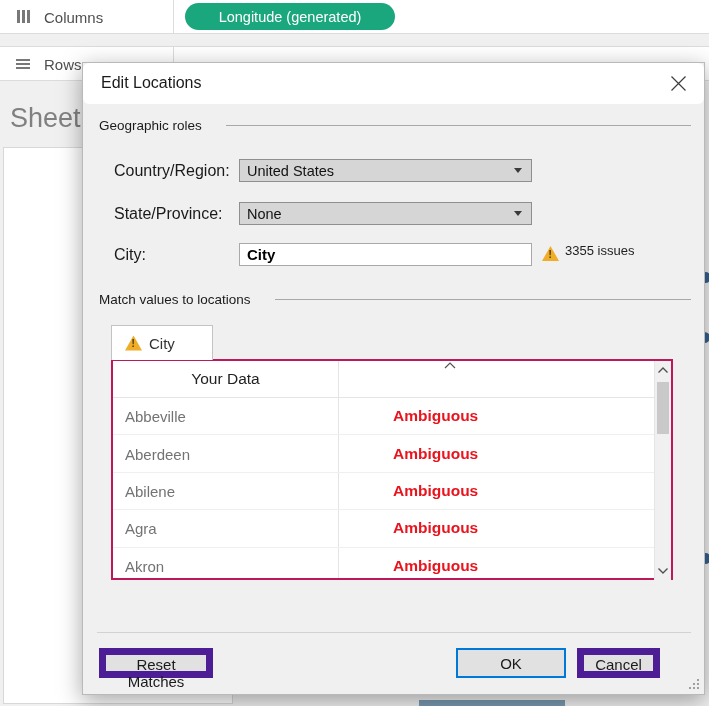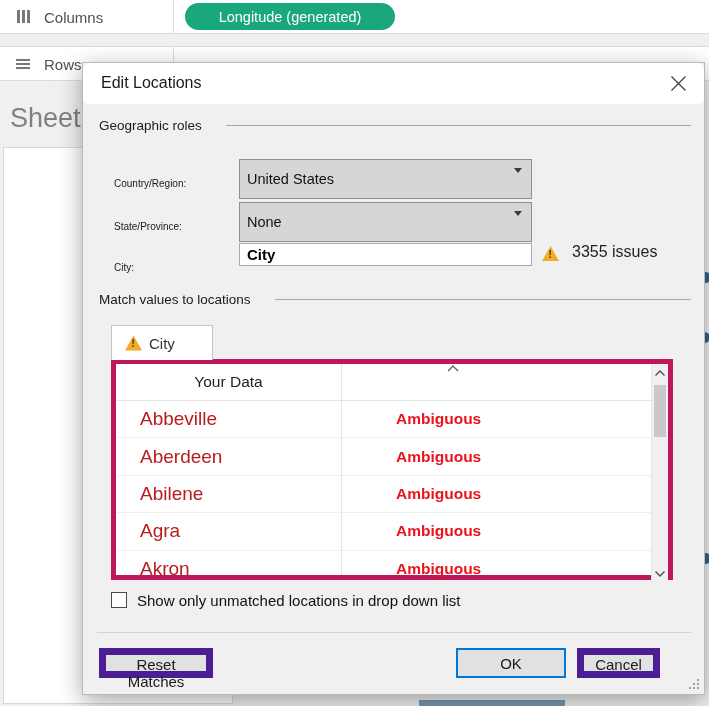--- a/index.html
+++ b/index.html
@@ -34,56 +34,56 @@
   .titlebar{position:absolute;left:0;top:0;right:0;height:41px;background:#fff;border-radius:6px;}
   .dlg-title{position:absolute;left:18px;top:11px;font-size:16px;color:#1a1a1a;}
   .close-btn{position:absolute;left:582px;top:9px;width:26px;height:24px;background:none;border:none;padding:3px;cursor:pointer;}
 
   .group-hdr{position:absolute;left:16px;right:13px;display:flex;align-items:center;gap:24px;}
   .group-hdr .ghl{font-size:13.5px;color:#1a1a1a;white-space:nowrap;}
   .group-hdr .hline{flex:1;height:1px;background:#a8a8a8;}
   .g1{top:55px;}
   .g2{top:229px;}
 
-  .fld-label{position:absolute;left:31px;font-size:10px;color:#1a1a1a;margin-top:16px;}
+  .fld-label{position:absolute;left:31px;font-size:16px;color:#1a1a1a;}
   .lbl-country{top:99px;}
   .lbl-state{top:142px;}
   .lbl-city{top:183px;}
-  .combo{position:absolute;left:156px;width:293px;height:40px;background:#d6d6d6;border:1px solid #8f8f8f;
+  .combo{position:absolute;left:156px;width:293px;height:23px;background:#d6d6d6;border:1px solid #8f8f8f;
          box-sizing:border-box;font-size:14.5px;color:#111;display:flex;align-items:center;padding-left:7px;cursor:default;}
   .combo-country{top:96px;}
   .combo-state{top:139px;}
   .dd-arrow{position:absolute;right:9px;top:8px;width:0;height:0;
             border-left:4px solid transparent;border-right:4px solid transparent;border-top:5px solid #3a3a3a;}
   .city-input{position:absolute;left:156px;top:180px;width:293px;height:23px;box-sizing:border-box;
               border:1px solid #a9a9a9;background:#fff;font-weight:700;font-size:15px;padding:0 0 0 7px;
               font-family:"Liberation Sans",sans-serif;color:#000;}
 
   .warn{display:inline-block;position:relative;width:17px;height:15px;flex:none;}
   .warn::before{content:"";position:absolute;left:0;top:0;width:17px;height:15px;
                 clip-path:polygon(50% 0,100% 100%,0 100%);background:var(--warning-amber,#f0ad2a);}
   .warn::after{content:"!";position:absolute;left:6.5px;top:2.5px;font-size:10px;font-weight:700;color:#453500;}
   .warn-city{position:absolute;left:459px;top:183px;}
-  .issues-text{position:absolute;left:482px;top:180px;font-size:16px;color:#222;margin-left:7px;}
+  .issues-text{position:absolute;left:482px;top:180px;font-size:13px;color:#222;}
 
   .tab{position:absolute;left:28px;top:262px;width:102px;height:35px;background:#fff;border:1px solid #c3c3c3;
        border-bottom:none;box-sizing:border-box;display:flex;align-items:center;gap:7px;padding-left:13px;
        font-size:15px;color:#333;z-index:2;}
 
   .loc-table{position:absolute;left:28px;top:296px;width:562px;height:221px;background:#fff;
-             border:5px solid #be185d;box-sizing:border-box;z-index:1;}
+             border:2px solid #be185d;box-sizing:border-box;z-index:1;}
   .col-divider{position:absolute;left:225px;top:0;bottom:0;width:1px;background:#e4e4e4;}
   .th{position:absolute;top:0;line-height:36px;text-align:center;font-size:15.5px;color:#222;}
   .th-yourdata{left:0;width:225px;}
   .th-matching{left:226px;width:317px;}
   .thead-line{position:absolute;left:0;top:36px;width:543px;height:1px;background:#e4e4e4;}
   .sort-caret{position:absolute;left:331px;top:1px;z-index:3;}
   .tbody{position:absolute;left:0;top:37px;width:543px;}
   .trow{position:relative;height:36.4px;border-bottom:1px solid #efefef;}
-  .cell-data{position:absolute;left:24px;top:50%;transform:translateY(-50%);font-size:19px;color:#b91c1c;}
+  .cell-data{position:absolute;left:12px;top:50%;transform:translateY(-50%);font-size:15px;color:#737373;}
   .cell-match{position:absolute;left:280px;top:50%;transform:translateY(-50%);font-size:15.5px;font-weight:700;
               color:var(--error-red,#e9141d);}
   .scrollbar{position:absolute;right:0;top:0;width:17px;height:219px;background:#f0f0f0;border-left:1px solid #e6e6e6;box-sizing:border-box;}
   .sb-up{position:absolute;top:5px;left:2px;}
   .sb-down{position:absolute;bottom:5px;left:2px;}
   .sb-thumb{position:absolute;left:2px;right:2px;top:21px;height:52px;background:#c9c9c9;}
 
   .chk-row{position:absolute;left:28px;top:528px;height:18px;display:flex;align-items:center;gap:10px;}
   .checkbox{width:16px;height:16px;background:#fff;border:1px solid #4a4a4a;box-sizing:border-box;cursor:pointer;flex:none;}
   .chk-label{font-size:15px;color:#111;}
@@ -216,24 +216,20 @@
         <svg class="sb-up" width="12" height="8" viewBox="0 0 12 8">
           <path d="M1.5 6.5 L6 2 L10.5 6.5" stroke="#505050" stroke-width="1.4" fill="none"></path>
         </svg>
         <span class="sb-thumb"></span>
         <svg class="sb-down" width="12" height="8" viewBox="0 0 12 8">
           <path d="M1.5 1.5 L6 6 L10.5 1.5" stroke="#505050" stroke-width="1.4" fill="none"></path>
         </svg>
       </div>
     </div>
 
-    <div class="chk-row">
-      <span class="checkbox"></span>
-      <span class="chk-label">Show only unmatched locations in drop down list</span>
-    </div>
 
     <span class="dlg-sep"></span>
 
     <button class="btn btn-reset">Reset Matches</button>
     <button class="btn btn-ok">OK</button>
     <button class="btn btn-cancel">Cancel</button>
 
     <span class="grip">
         <i></i>
         <i></i>

